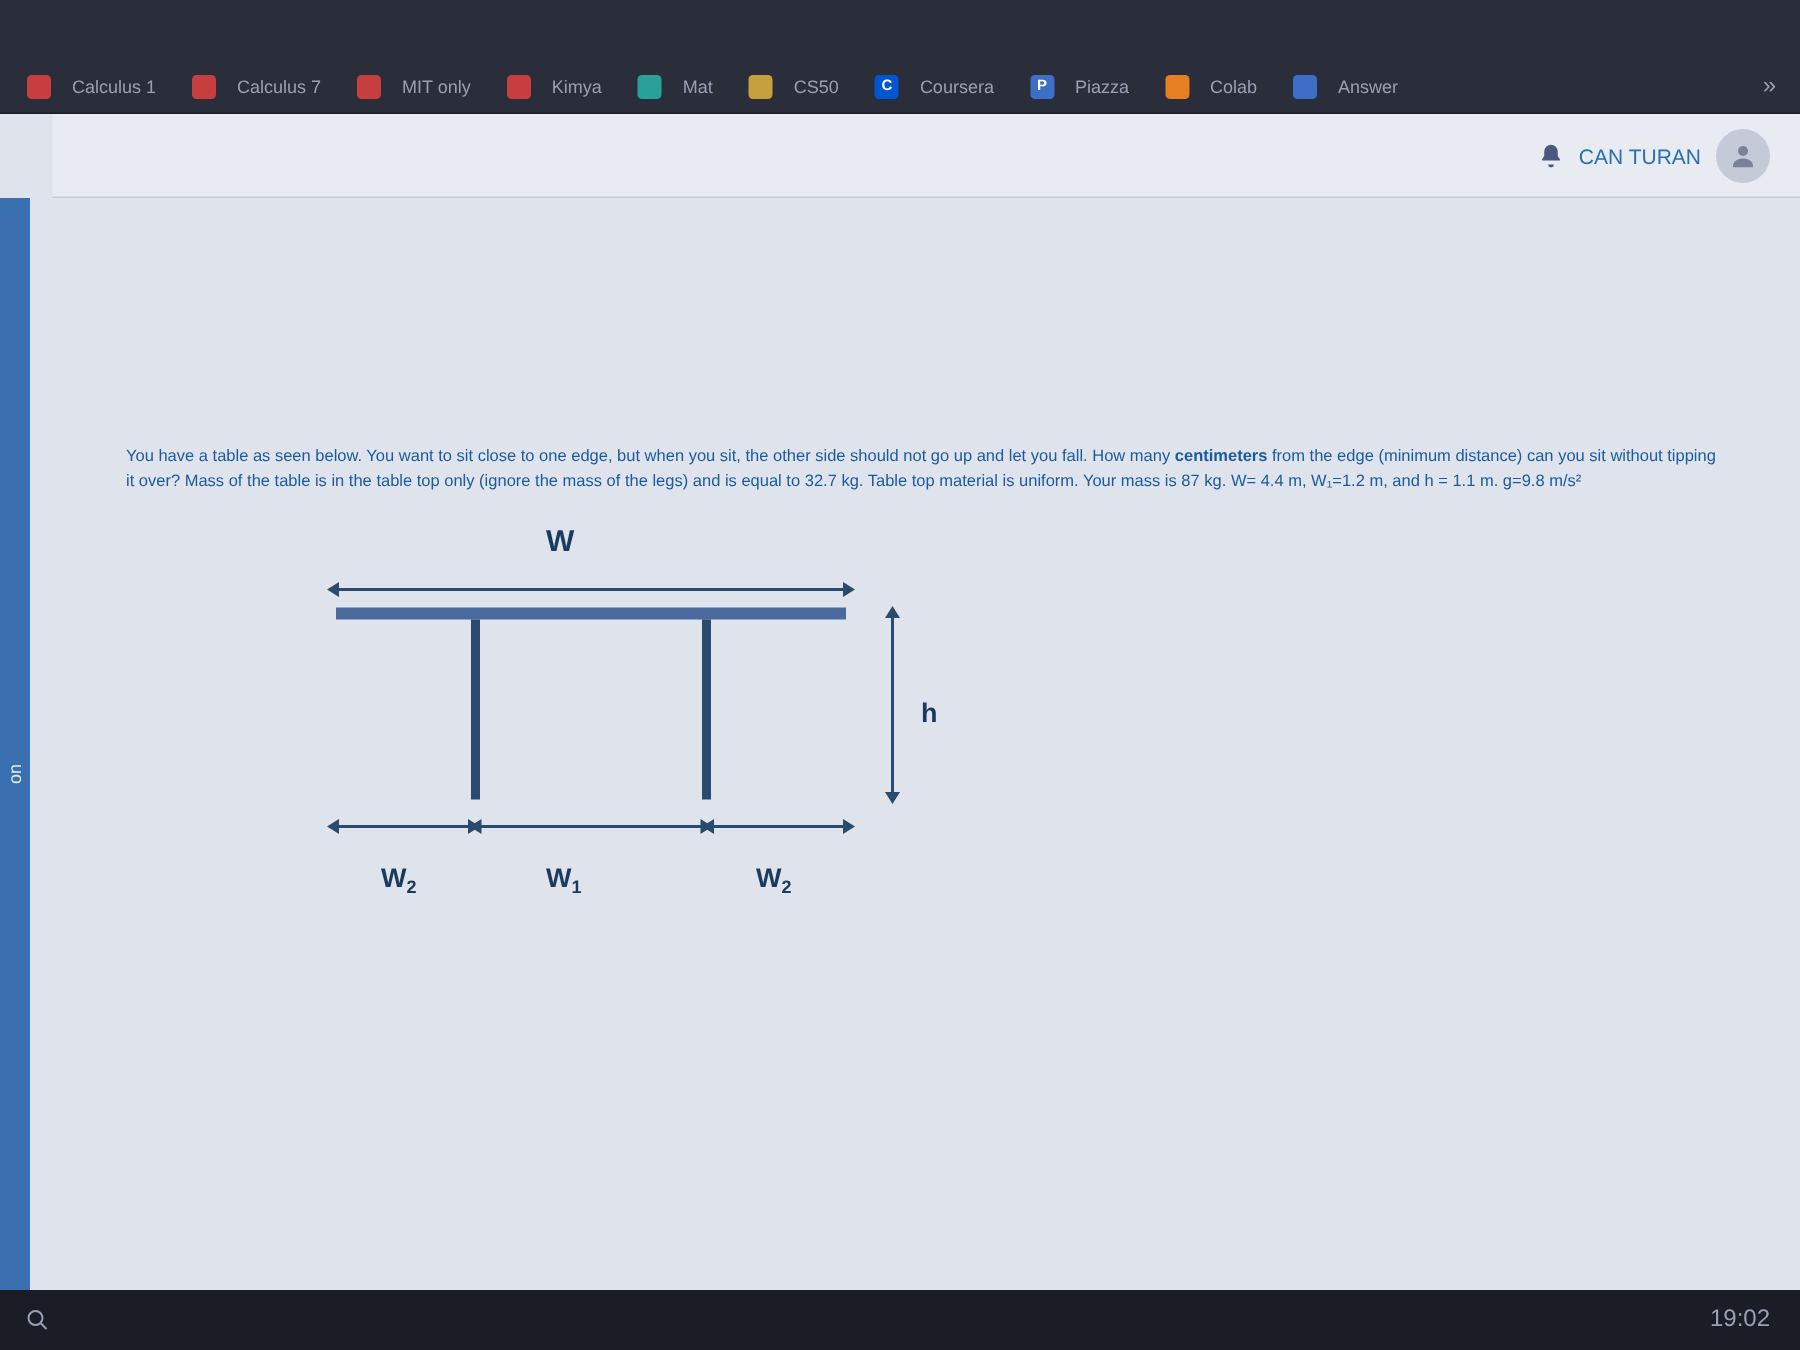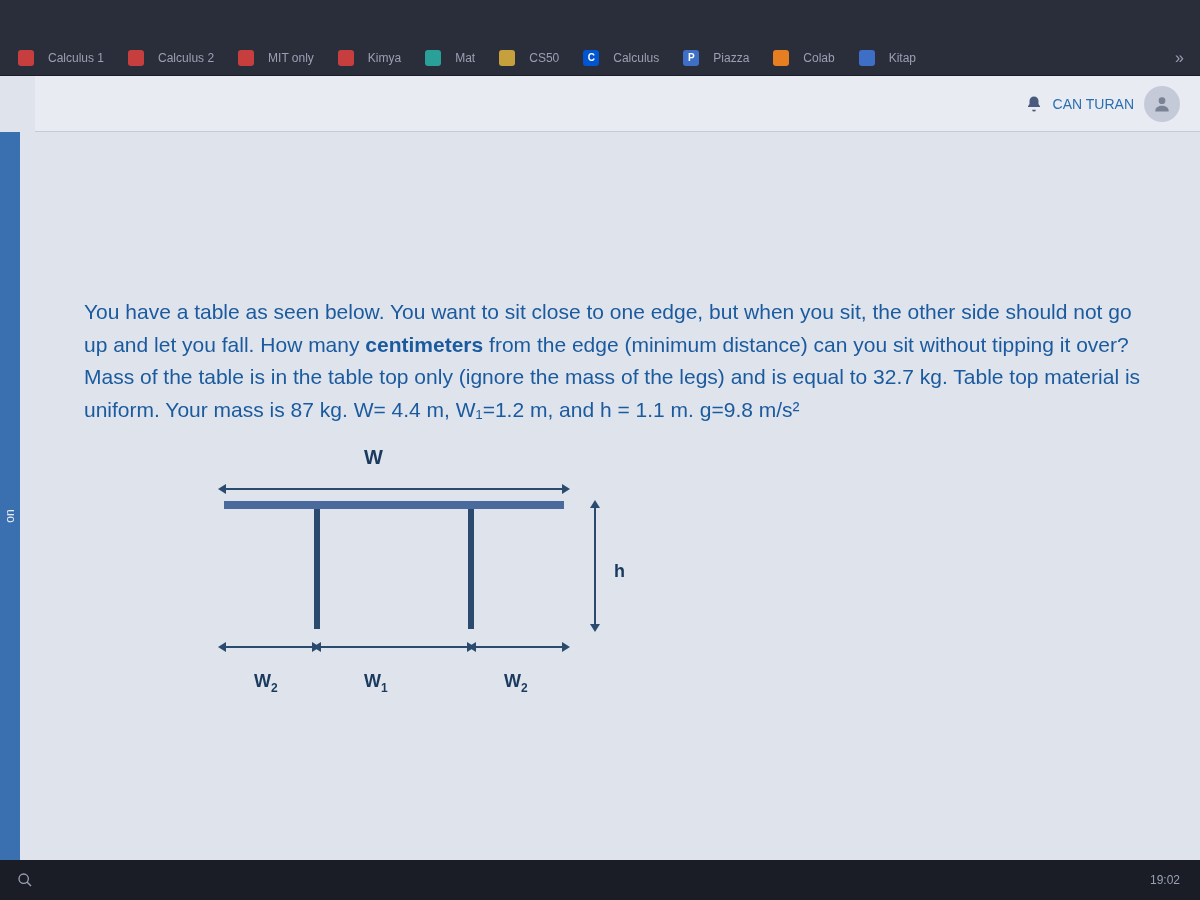--- a/index.html
+++ b/index.html
@@ -113,21 +113,21 @@
   .question-card {
     position: absolute;
     left: 60px;
     top: 200px;
     right: 30px;
     padding: 20px 24px;
   }
   
   .question-text {
     color: #1a5a9e;
-    font-size: 21px;
+    font-size: 11px;
     line-height: 1.55;
     margin-bottom: 20px;
   }
   .question-text b { font-weight: bold; }
   
   .diagram {
     position: relative;
     width: 500px;
     height: 300px;
     margin-left: 80px;
@@ -253,69 +253,69 @@
   }
   .taskbar-left { display:flex; gap:8px; align-items:center;}
   .search-btn {
     width: 30px; height: 30px;
     display:flex; align-items:center; justify-content:center;
     cursor:pointer;
   }
   .search-btn svg { width:16px; height:16px; stroke:#9aa0b4; fill:none;}
   .taskbar-time {
     color: #9aa0b4;
-    font-size: 12px;
+    font-size: 16px;
     padding-right: 10px;
   }
 </style>
 </head>
 <body>
 
 <div class="browser-chrome"></div>
 
 <div class="bookmarks-bar">
   <div class="bookmark">
     <span class="bm-icon bm-red"></span>
     <span>Calculus 1</span>
   </div>
   <div class="bookmark">
     <span class="bm-icon bm-red"></span>
-    <span>Calculus 2</span>
+    <span>Calculus 7</span>
   </div>
   <div class="bookmark">
     <span class="bm-icon bm-red"></span>
     <span>MIT only</span>
   </div>
   <div class="bookmark">
     <span class="bm-icon bm-red"></span>
     <span>Kimya</span>
   </div>
   <div class="bookmark">
     <span class="bm-icon bm-teal"></span>
     <span>Mat</span>
   </div>
   <div class="bookmark">
     <span class="bm-icon bm-yellow"></span>
     <span>CS50</span>
   </div>
   <div class="bookmark">
     <span class="bm-icon bm-c">C</span>
-    <span>Calculus</span>
+    <span>Coursera</span>
   </div>
   <div class="bookmark">
     <span class="bm-icon bm-p">P</span>
     <span>Piazza</span>
   </div>
   <div class="bookmark">
     <span class="bm-icon bm-orange"></span>
     <span>Colab</span>
   </div>
   <div class="bookmark">
     <span class="bm-icon bm-blue"></span>
-    <span>Kitap</span>
+    <span>Answer</span>
   </div>
   <div class="overflow-chevron">
     <span>»</span>
   </div>
 </div>
 
 <div class="page-area">
 
   <div class="top-header">
     <div class="bell-icon">

